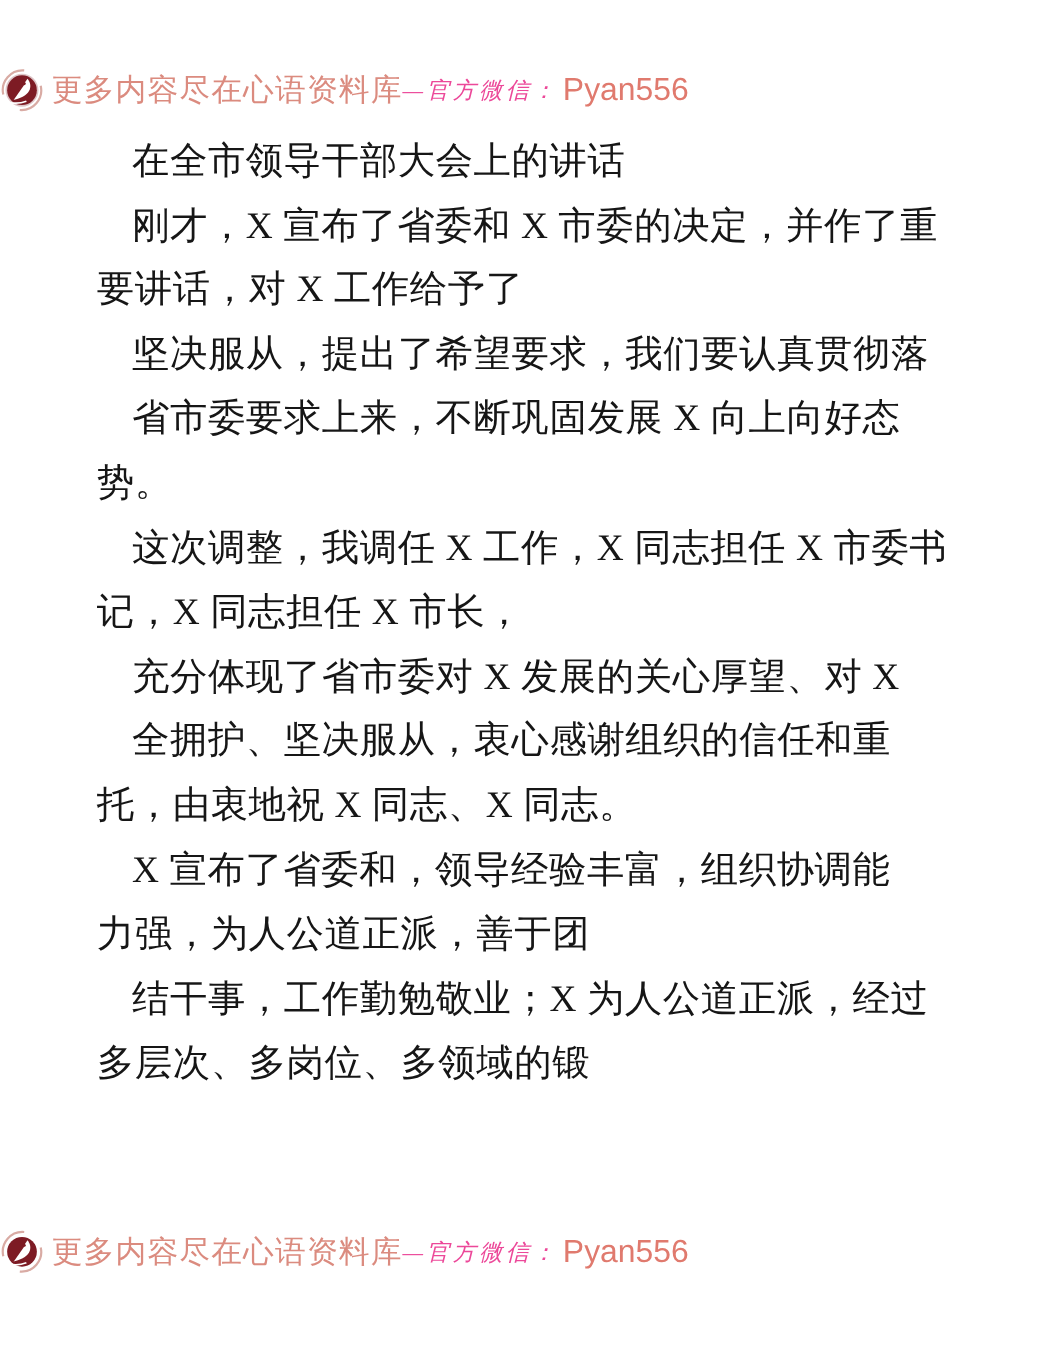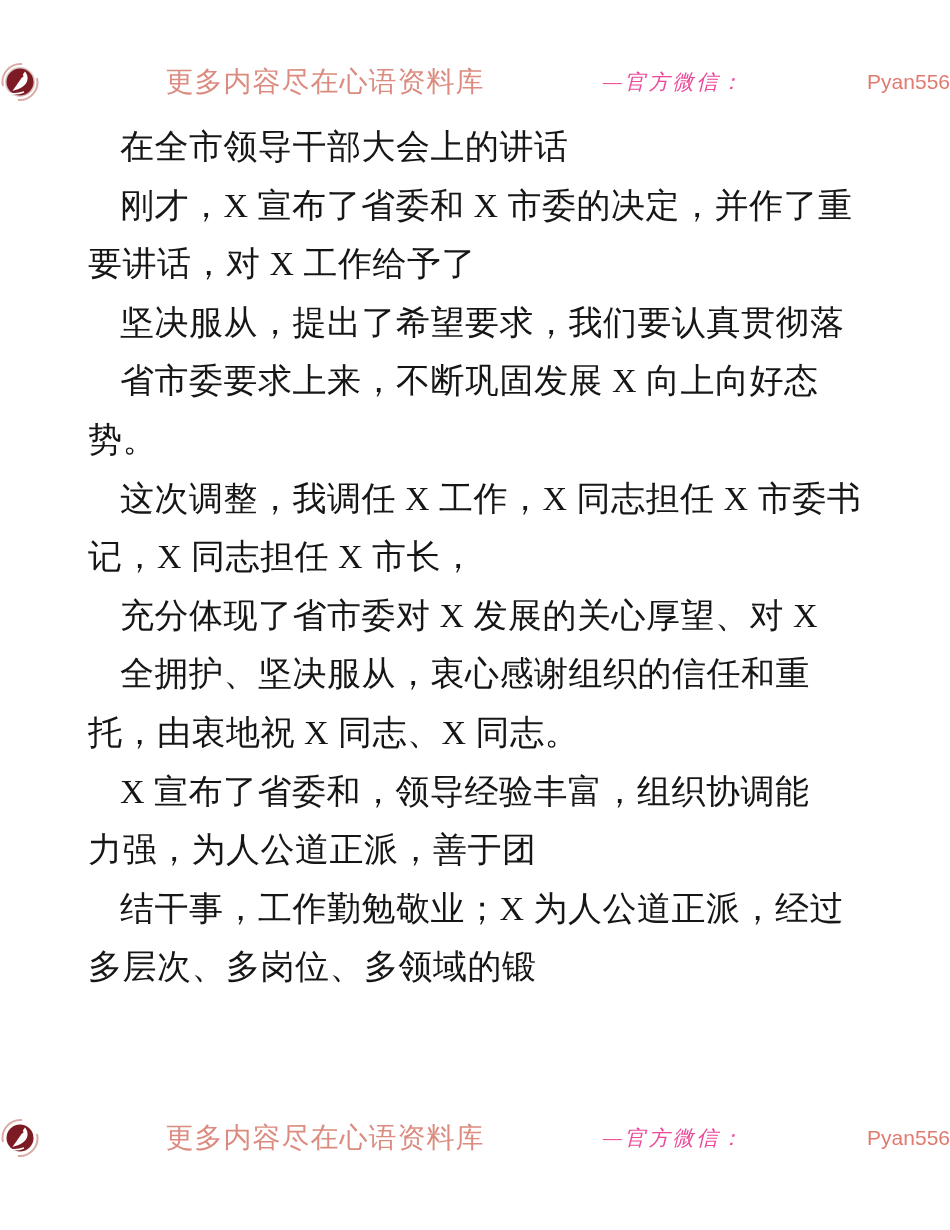--- a/index.html
+++ b/index.html
@@ -7,21 +7,21 @@
     position: relative;
     width: 950px;
     height: 1230px;
     background: #ffffff;
     overflow: hidden;
     font-family: "Liberation Serif", serif;
   }
   .watermark {
     display: flex;
     align-items: center;
-    justify-content: space-between;
+    justify-content: flex-start;
     height: 44px;
   }
   .watermark.header { padding-top: 60px; }
   .watermark.footer { position: absolute; left: 0; right: 0; top: 1116px; }
   .wm-logo {
     width: 40px;
     height: 40px;
     margin-right: 7px;
     flex: 0 0 auto;
   }
@@ -35,21 +35,21 @@
   .wm-label {
     color: #ec4899;
     font-size: 21px;
     font-style: italic;
     font-family: "Liberation Serif", serif;
     letter-spacing: 3px;
     white-space: nowrap;
   }
   .wm-id {
     color: #e07a6e;
-    font-size: 21px;
+    font-size: 29px;
     font-family: "Liberation Sans", sans-serif;
     margin-left: 4px;
     white-space: nowrap;
   }
   .doc-body {
     margin-top: 14px;
     padding-left: 88px;
     padding-right: 71px;
     color: #161616;
     font-size: 34px;

